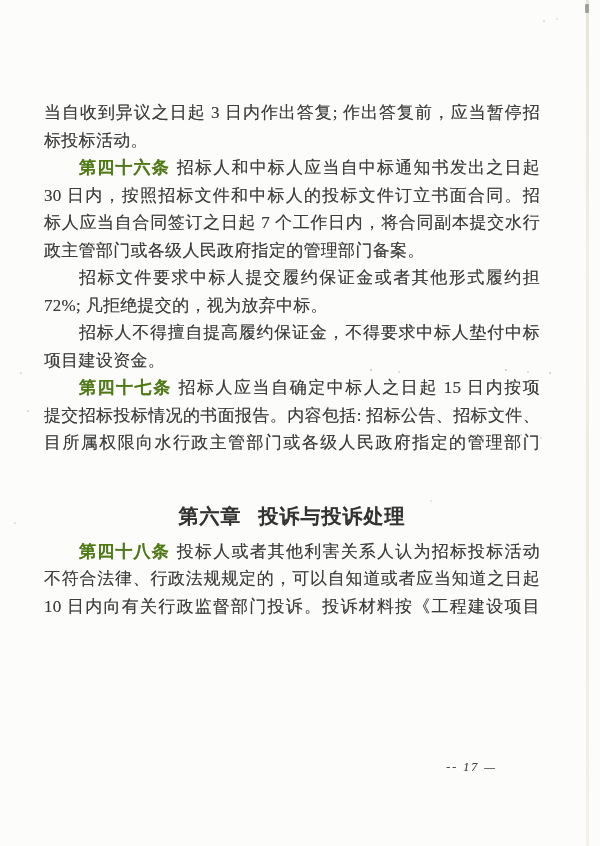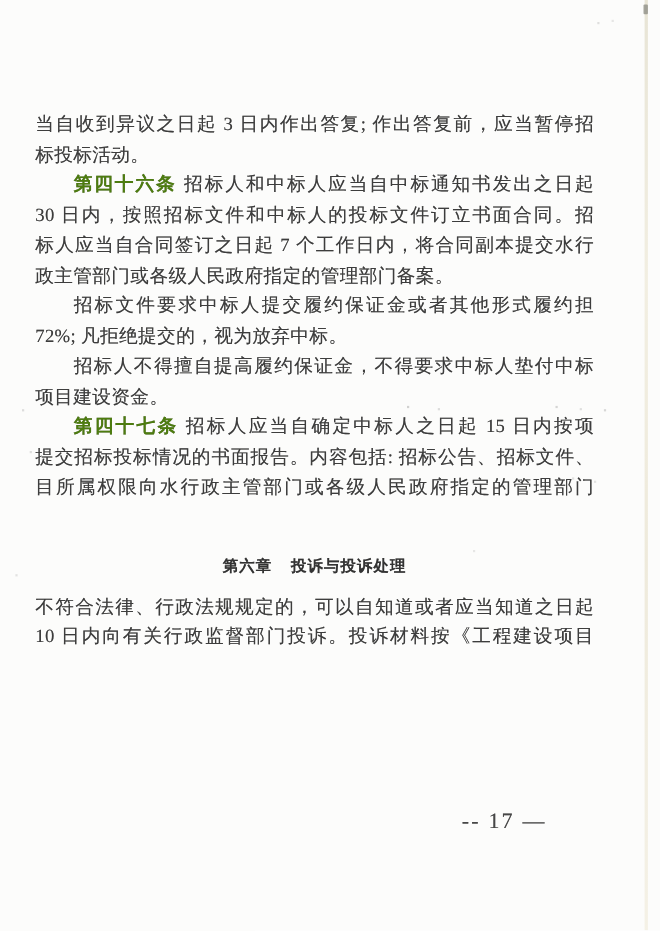--- a/index.html
+++ b/index.html
@@ -43,21 +43,21 @@
       20px  372px 0 0 rgba(110,110,110,.22),
       27px  410px 0 0 rgba(110,110,110,.20),
       14px  522px 0 0 rgba(110,110,110,.18),
       543px 20px  0 0 rgba(110,110,110,.20),
       556px 18px  0 0 rgba(110,110,110,.15),
       430px 500px 0 0 rgba(110,110,110,.15),
       230px 553px 0 0 rgba(110,110,110,.14),
       258px 554px 0 0 rgba(110,110,110,.12);
   }
   .text-block{
-    position:absolute;left:4px;top:0;right:0;
+    position:absolute;left:16px;top:0;right:0;
     padding:99px 60px 0 28px;
     color:var(--ink);
     font-size:17px;
     line-height:27.5px;
     letter-spacing:.3px;
     text-shadow:0 0 .5px rgba(56,56,56,.55);
   }
   .paragraph{margin:0;}
   .line{
     text-align:justify;
@@ -76,32 +76,33 @@
     margin-right:.4em;
     color:#4d7c0f;
   }
   .chapter-heading{
     margin-top:44px;
     margin-bottom:7px;
     line-height:30px;
     text-align:center;
     text-align-last:center;
     font-weight:bold;
-    font-size:14px;
+    font-size:20px;
     color:#333;
     letter-spacing:1px;
   }
   .chapter-no{margin-right:17px;}
   .page-number{
     position:absolute;
-    top:736px;right:103px;
-    font-size:20px;
+    top:760px;right:103px;
+    font-size:12px;
     color:#474747;
     letter-spacing:2px;
     text-shadow:0 0 .5px rgba(56,56,56,.5);
+    font-style:italic;
   }
 </style>
 </head>
 <body>
 
 <div class="page">
   <div class="scan-edge"></div>
   <div class="scan-edge-cap"></div>
   <div class="scan-noise"></div>
 
@@ -124,19 +125,20 @@
         <div class="line indent">招标人不得擅自提高履约保证金，不得要求中标人垫付中标</div>
         <div class="line last">项目建设资金。</div>
       </div>
       <div class="paragraph">
         <div class="line indent"><span class="term">第四十七条</span>招标人应当自确定中标人之日起 15 日内按项</div>
         <div class="line">提交招标投标情况的书面报告。内容包括: 招标公告、招标文件、</div>
         <div class="line">目所属权限向水行政主管部门或各级人民政府指定的管理部门</div>
       </div>
       <div class="chapter-heading"><span class="chapter-no">第六章</span><span class="chapter-title">投诉与投诉处理</span></div>
       <div class="paragraph">
+        <div class="line indent"><span class="term">第四十八条</span>投标人或者其他利害关系人认为招标投标活动</div>
         <div class="line">不符合法律、行政法规规定的，可以自知道或者应当知道之日起</div>
         <div class="line">10 日内向有关行政监督部门投诉。投诉材料按《工程建设项目</div>
       </div>
     </main>
 
   <div class="page-number">-- 17 —</div>
 </div>
 
 </body></html>

